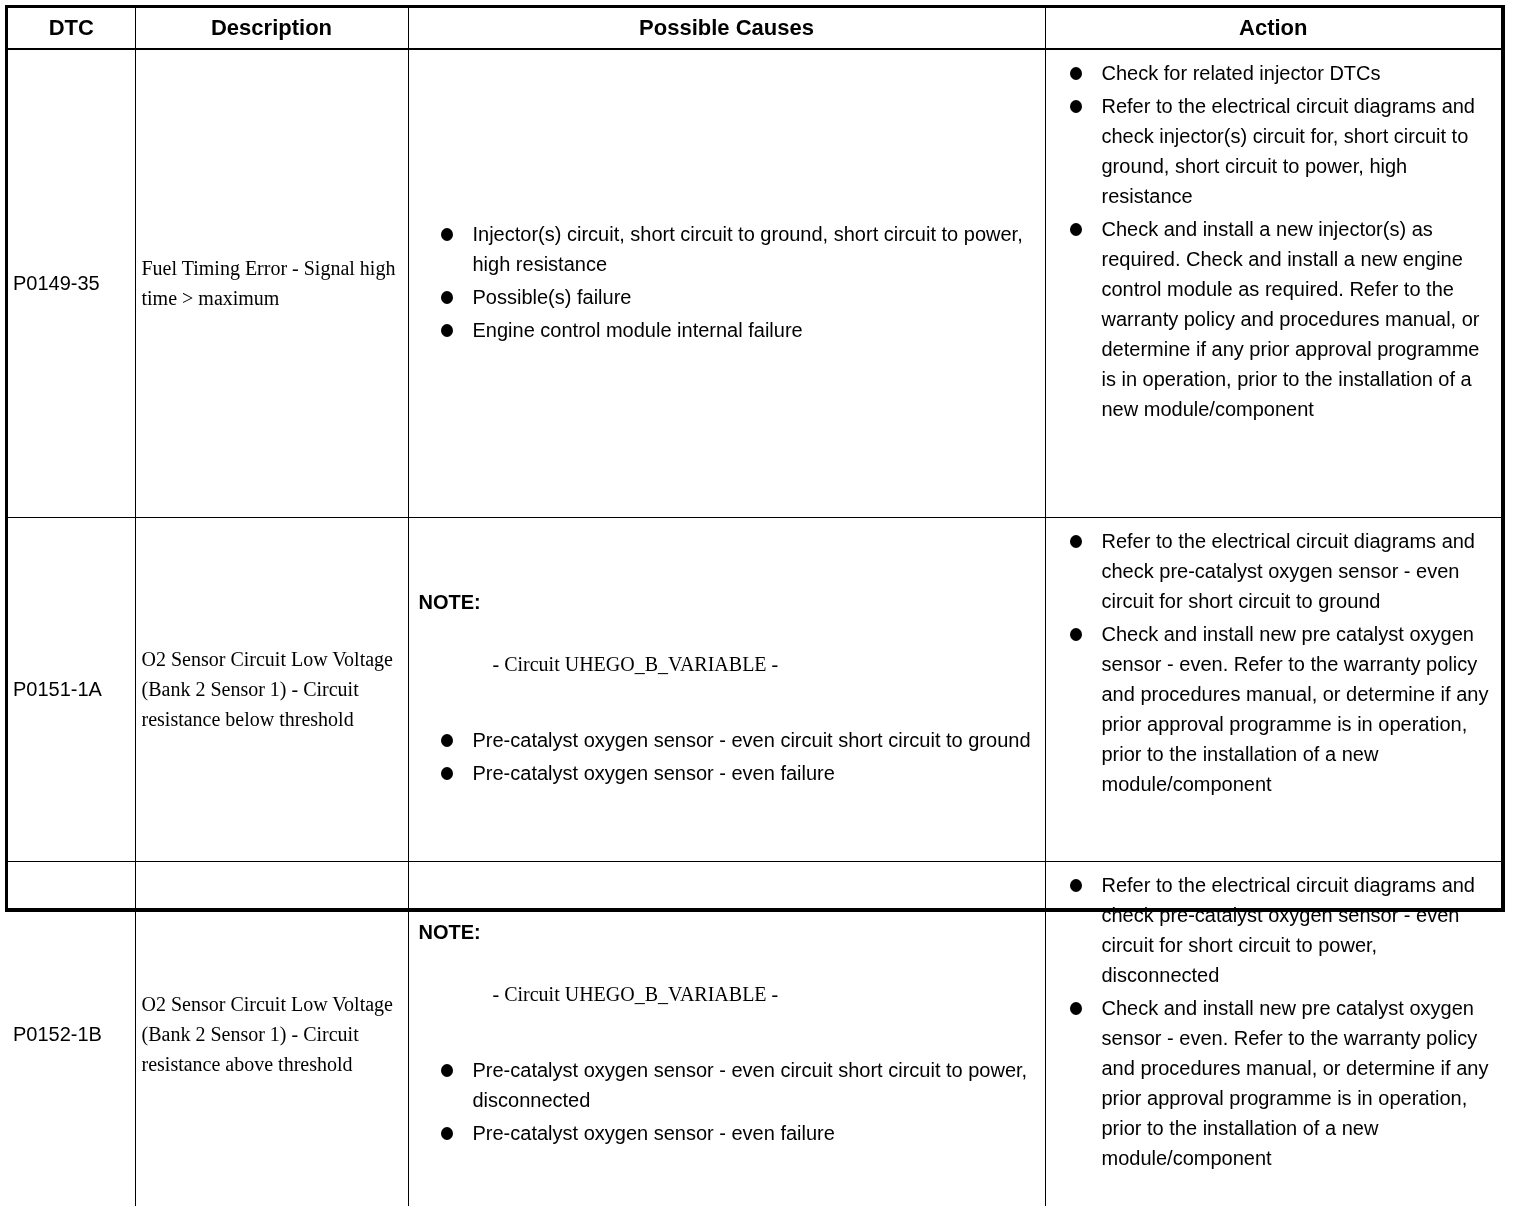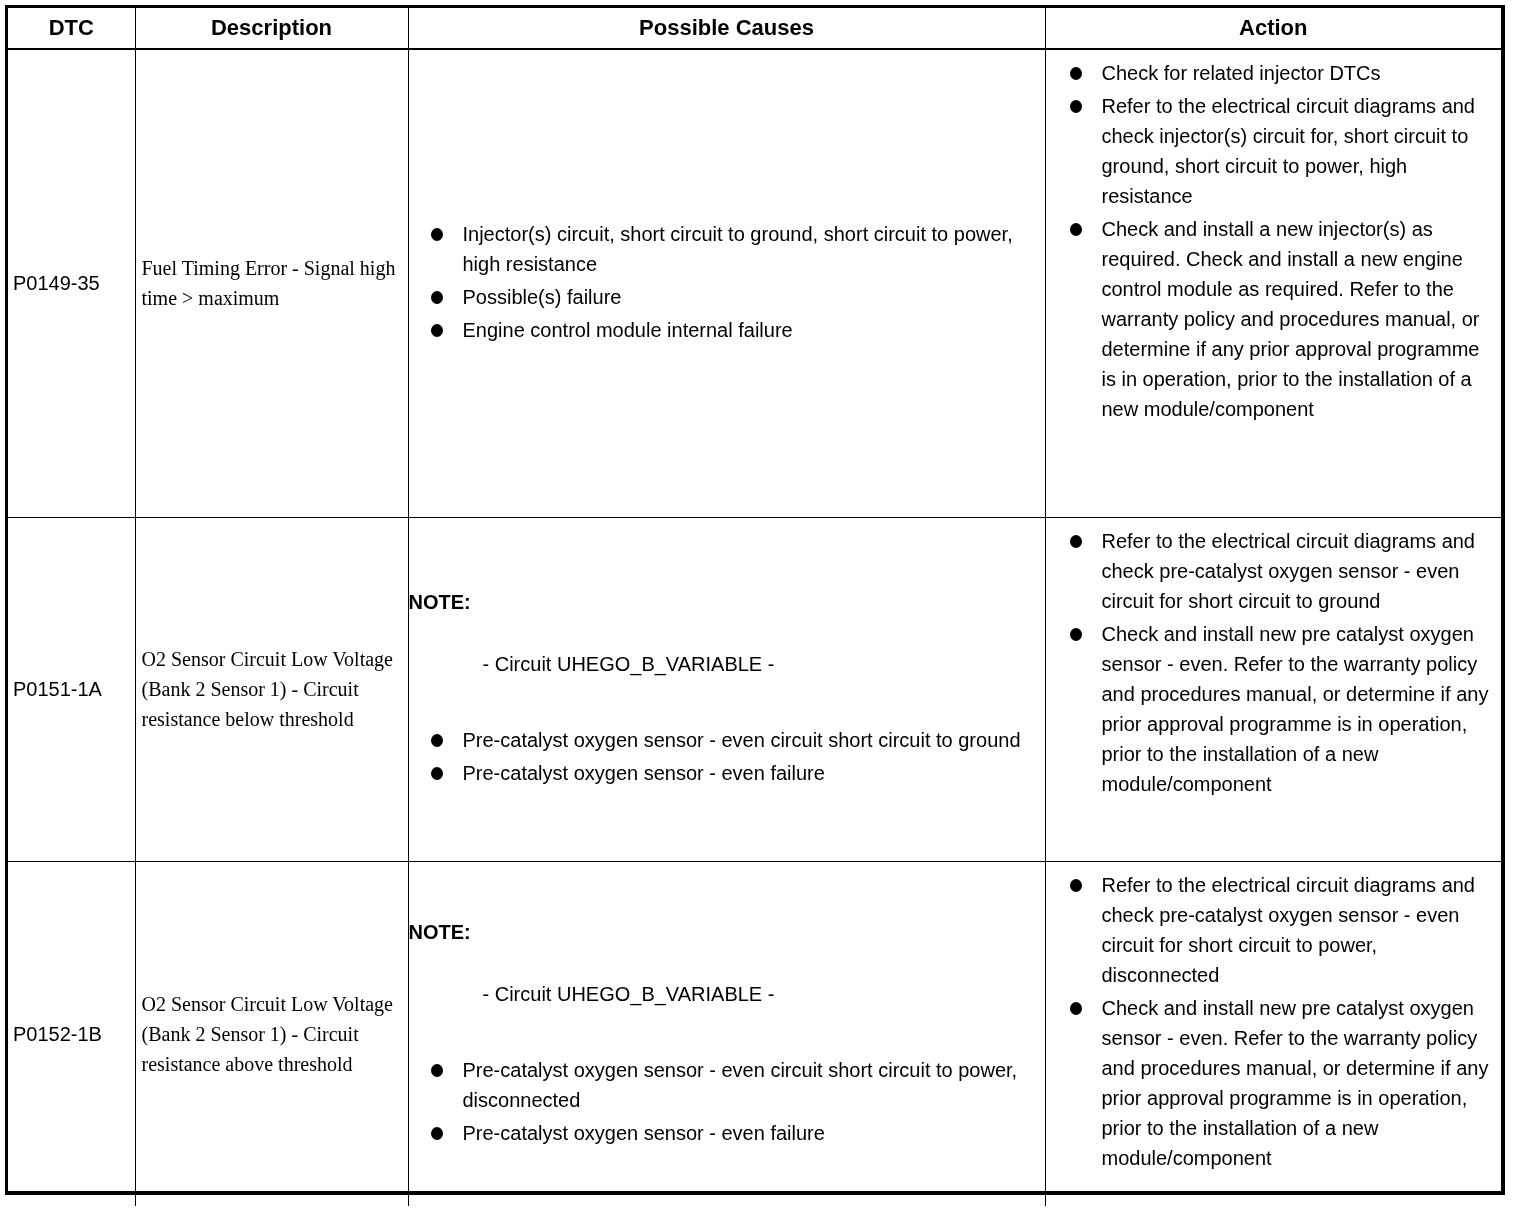--- a/index.html
+++ b/index.html
@@ -1,43 +1,43 @@
 <!DOCTYPE html>
 <html><head>
 <meta charset="utf-8">
 <style>
   html, body { margin: 0; padding: 0; background: #ffffff; }
   body { width: 1520px; height: 1214px; position: relative; overflow: hidden;
          font-family: "Liberation Sans", sans-serif; color: #000; }
   .frame {
-    position: absolute; left: 5px; top: 5px; width: 1500px; height: 1190px;
+    position: absolute; left: 5px; top: 5px; width: 1500px; height: 907px;
     border-top: 3px solid #000; border-left: 3px solid #000;
     border-right: 4px solid #000; border-bottom: 4px solid #000;
     box-sizing: border-box;
   }
   table { border-collapse: collapse; table-layout: fixed; width: 100%; height: 100%; }
   col.c1 { width: 127px; } col.c2 { width: 273px; } col.c3 { width: 637px; } col.c4 { width: auto; }
   th, td { border: 1.5px solid #000; padding: 0; vertical-align: middle; }
   tr > :first-child { border-left: none; }
   tr > :last-child { border-right: none; border-radius: 13px; }
   thead th { border-top: none; height: 40px; font-weight: bold; font-size: 22px;
              text-align: center; border-bottom-width: 2px; }
   tbody tr:last-child td { border-bottom: none; }
   td { font-size: 20px; line-height: 30px; }
   td.dtc { padding-left: 5px; white-space: nowrap; margin-top: 45px; }
   td.desc { padding-left: 6px; padding-right: 6px; font-family: Liberation Serif, serif; }
-  td.causes { padding-left: 0; padding-right: 10px; }
+  td.causes { padding-left: 10px; padding-right: 10px; }
   td.action { padding-left: 22px; padding-right: 6px; vertical-align: top; padding-top: 8px; }
   ul { list-style: none; margin: 0; padding: 0; }
   li { position: relative; padding-left: 34px; margin-bottom: 3px; }
   li .bullet { position: absolute; left: 2px; top: 9px; width: 12px; height: 13px;
                border-radius: 50%; background: #000; }
   .causes ul { padding-left: 20px; }
   .note-label { font-weight: bold; margin-bottom: 32px; }
-  .note-circuit { padding-left: 74px; margin-bottom: 46px; }
+  .note-circuit { padding-left: 74px; margin-bottom: 46px; font-family: Liberation Serif, serif; }
   .row1 { height: 468px; }
   .row2 { height: 344px; }
   .row3 { height: 345px; }
 </style>
 </head>
 <body>
 
 <div class="frame">
   <table>
     <colgroup>

